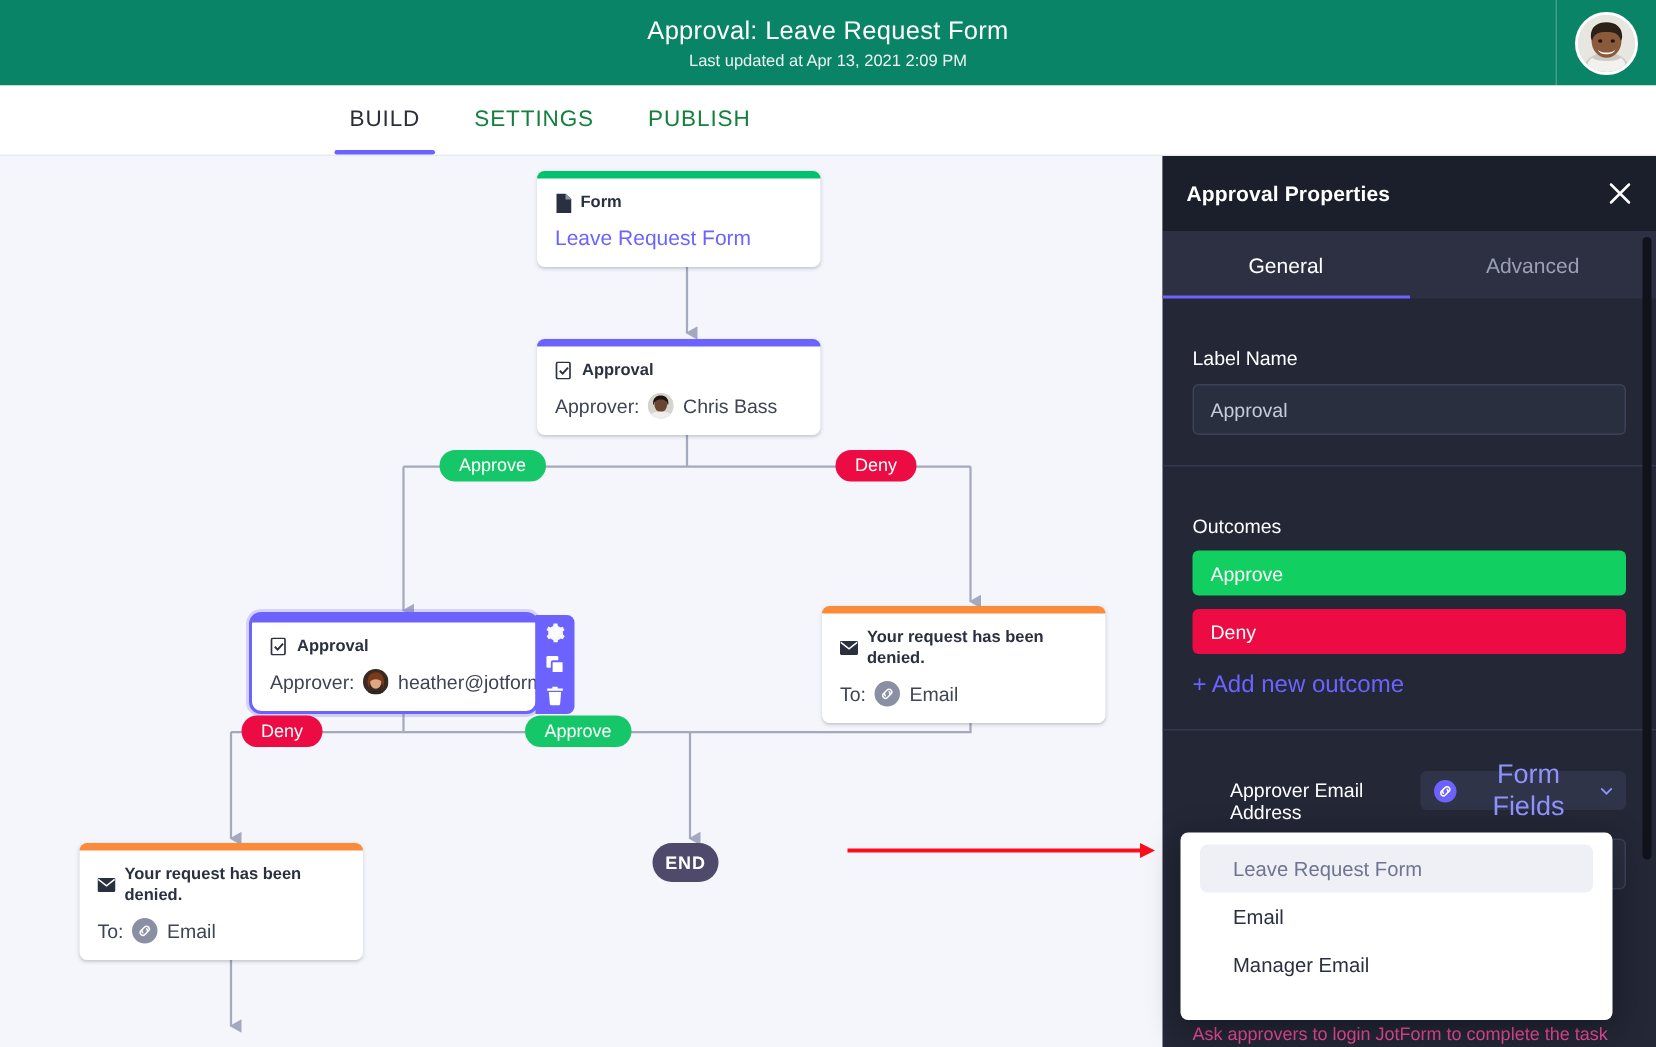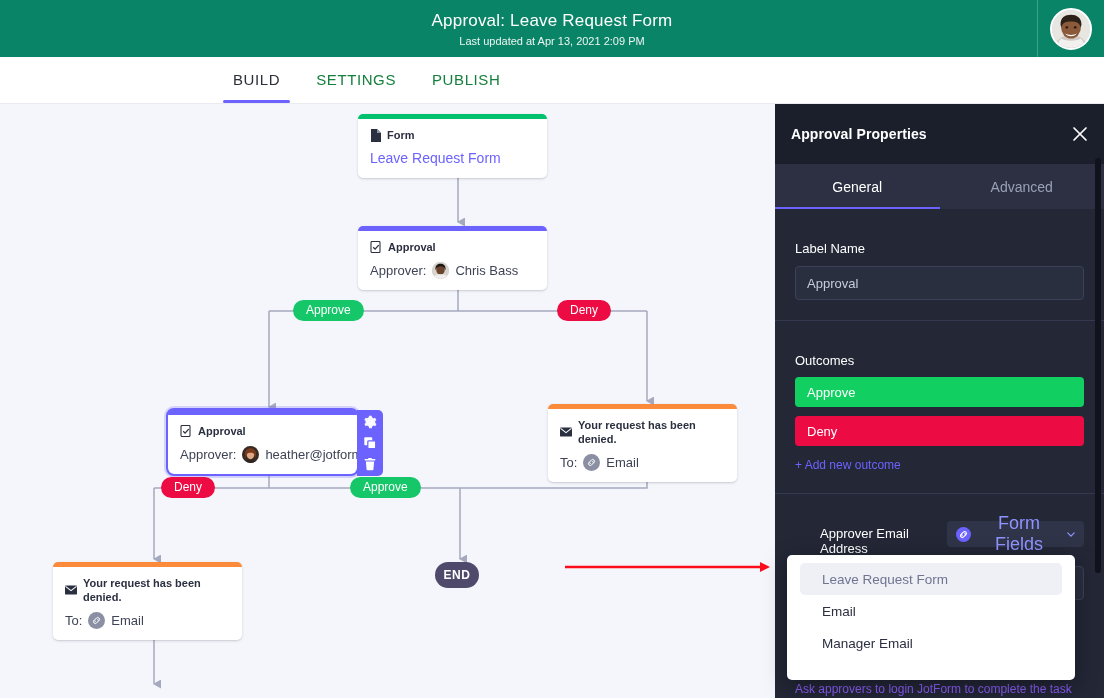--- a/index.html
+++ b/index.html
@@ -94,21 +94,21 @@
     font-size:12px; font-weight:700; letter-spacing:.6px;
     display:flex; align-items:center; justify-content:center;
   }
 
   
   .panel {
     position:absolute; right:0; top:104px; width:329px; height:594px;
     background:#232736; color:#fff; overflow:hidden;
   }
   .panel-head {
-    height:60px; background:#1b1f2b; display:flex; align-items:center;
+    height:50px; background:#1b1f2b; display:flex; align-items:center;
     padding:0 16px; justify-content:space-between;
   }
   .panel-head h2 { font-size:14px; font-weight:700; letter-spacing:.1px; }
   .close-x { width:16px; height:16px; cursor:pointer; }
   .panel-tabs { display:flex; height:45px; background:#2c3042; position:relative; }
   .ptab {
     flex:1; display:flex; align-items:center; justify-content:center;
     font-size:14px; color:#9ba0b6; cursor:pointer; position:relative;
     background:none; border:none; font-family:inherit;
   }
@@ -122,35 +122,35 @@
     margin-top:10px; height:34px; background:#2a2f40; border:1px solid #3c4158;
     border-radius:4px; color:#c7cbdb; font-size:13px; padding:0 11px;
     display:flex; align-items:center; width:100%; font-family:inherit;
   }
   .outcome {
     margin-top:9px; height:30px; border-radius:4px; color:#fff; font-size:13px;
     display:flex; align-items:center; padding:0 12px; cursor:pointer;
   }
   .out-approve { background:#12cf62; }
   .out-deny { background:#ec0b43; }
-  .add-outcome { margin-top:12px; font-size:12px; color:#6c63ff; cursor:pointer; display:inline-block; }
+  .add-outcome { margin-top:12px; font-size:16px; color:#6c63ff; cursor:pointer; display:inline-block; }
 
   .row-between { display:flex; align-items:center; justify-content:space-between; }
   .ff-btn {
     background:#2f3448; border-radius:4px; height:26px; display:flex; align-items:center;
     gap:6px; padding:0 9px; color:#8f93ff; font-size:18px; cursor:pointer; border:none; font-family:inherit;
   }
   .ff-icon {
     width:15px; height:15px; border-radius:50%; background:#6c63ff;
     display:inline-flex; align-items:center; justify-content:center; flex:none;
   }
   .chev { width:9px; height:9px; }
 
   .panel-footnote {
-    position:absolute; left:20px; right:22px; bottom:2px; font-size:12px; color:#8b5cf6;
+    position:absolute; left:20px; right:22px; bottom:2px; font-size:12px; color:#ec4899;
     white-space:nowrap; overflow:hidden;
   }
 
   
   .dropdown {
     position:absolute; left:787px; top:555px; width:288px; height:125px;
     background:#ffffff; border-radius:5px; box-shadow:0 6px 22px rgba(0,0,0,.35);
     padding:8px 0; z-index:20; overflow:hidden;
   }
   .dd-item {

